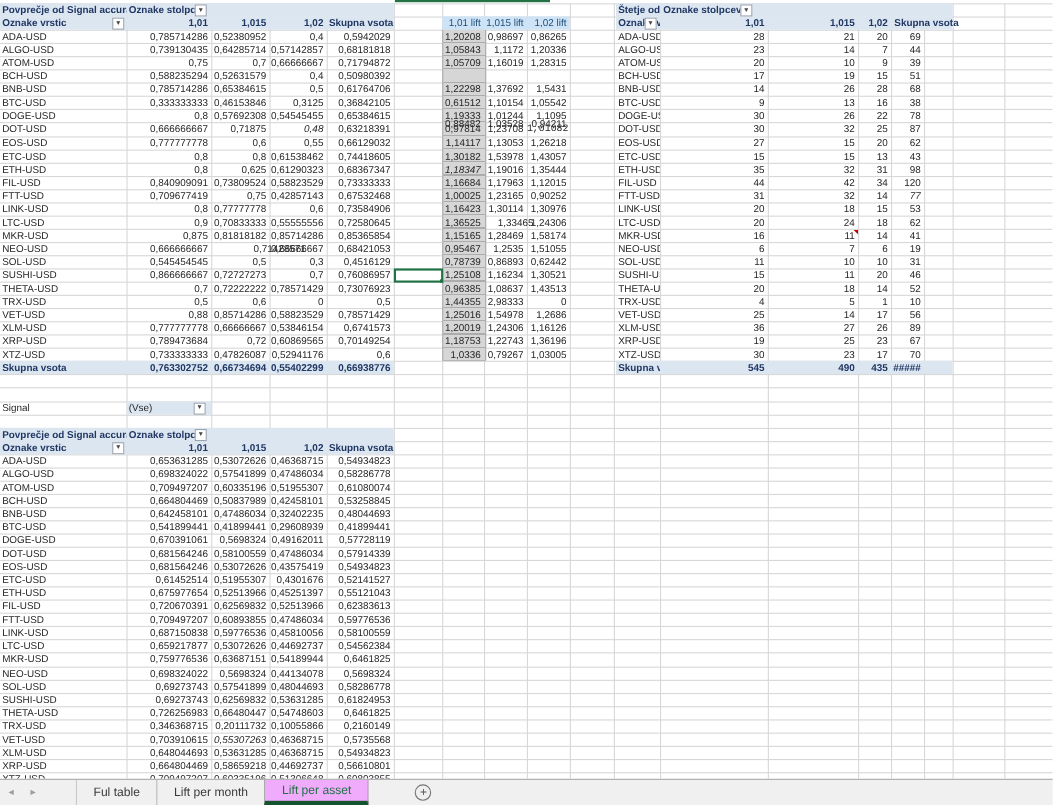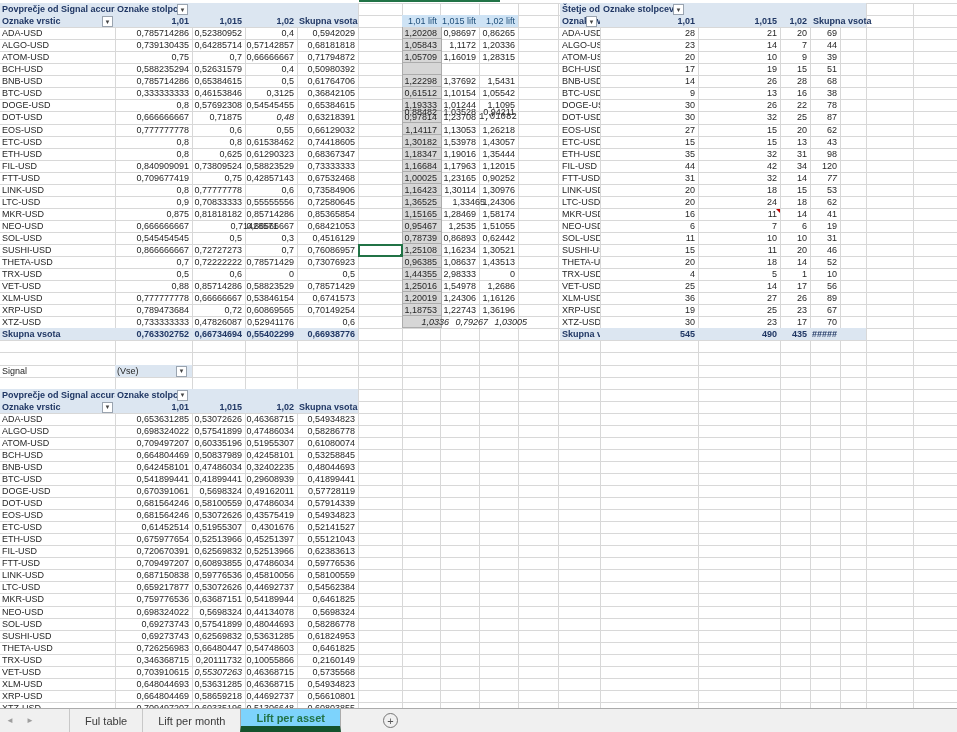--- a/index.html
+++ b/index.html
@@ -30,21 +30,21 @@
   .activecell{position:absolute;left:358px;top:243.5px;width:45px;height:13px;background:#fff;
     border:2px solid #217346;box-sizing:border-box;z-index:5;}
   .activecell:after{content:"";position:absolute;right:-2px;bottom:-2px;width:3px;height:3px;background:#217346;}
   .cmark{position:absolute;width:0;height:0;border-left:4px solid transparent;border-top:4px solid #c00000;z-index:4;}
   .tabbar{position:absolute;left:0;top:708px;width:957px;height:24px;background:#f0f0f0;
     border-top:1px solid #ababab;box-sizing:border-box;display:flex;align-items:stretch;z-index:6;}
   .nav{width:20px;display:flex;align-items:center;justify-content:center;font-size:8px;color:#9e9e9e;cursor:default;}
   .tabs{display:flex;margin-left:30px;align-items:stretch;}
   .tab{padding:0 15px;display:flex;align-items:center;font-size:11px;color:#3b3b3b;
     border-right:1px solid #c8c8c8;border-left:1px solid #c8c8c8;margin-left:-1px;cursor:default;}
-  .tab.active{background:#7dd3fc;color:#217346;font-weight:bold;border-bottom:6px solid #14532d;
+  .tab.active{background:#f0abfc;color:#217346;font-weight:normal;border-bottom:4px solid #14532d;
     border-left:1px solid #ababab;border-right:1px solid #ababab;}
   .addbtn{width:15px;height:15px;margin-left:42px;align-self:center;border:1px solid #767676;border-radius:50%;
     display:flex;align-items:center;justify-content:center;font-size:11px;color:#555;box-sizing:border-box;}
 </style>
 </head>
 <body>
 
 <div class="sheet" id="sheet">
   <div class="topline"></div>
   <div class="activecell"></div>
@@ -369,21 +369,21 @@
       <div class="cell num" style="left: 0px; width: 38px;">1,14117</div>
       <div class="cell num" style="left: 38px; width: 39px;">1,13053</div>
       <div class="cell num" style="left: 77px; width: 39px;">1,26218</div>
     </div>
     <div class="row" style="left: 402px; top: 135.55px; width: 116px;">
       <div class="cell num" style="left: 0px; width: 38px;">1,30182</div>
       <div class="cell num" style="left: 38px; width: 39px;">1,53978</div>
       <div class="cell num" style="left: 77px; width: 39px;">1,43057</div>
     </div>
     <div class="row" style="left: 402px; top: 147.6px; width: 116px;">
-      <div class="cell num" style="left: 0px; width: 38px;">1,18347</div>
+      <div class="cell num" style="left: 0px; width: 38px; font-style: italic;">1,18347</div>
       <div class="cell num" style="left: 38px; width: 39px;">1,19016</div>
       <div class="cell num" style="left: 77px; width: 39px;">1,35444</div>
     </div>
     <div class="row" style="left: 402px; top: 159.65px; width: 116px;">
       <div class="cell num" style="left: 0px; width: 38px;">1,16684</div>
       <div class="cell num" style="left: 38px; width: 39px;">1,17963</div>
       <div class="cell num" style="left: 77px; width: 39px;">1,12015</div>
     </div>
     <div class="row" style="left: 402px; top: 171.7px; width: 116px;">
       <div class="cell num" style="left: 0px; width: 38px;">1,00025</div>
@@ -438,21 +438,21 @@
     <div class="row" style="left: 402px; top: 292.2px; width: 116px;">
       <div class="cell num" style="left: 0px; width: 38px;">1,20019</div>
       <div class="cell num" style="left: 38px; width: 39px;">1,24306</div>
       <div class="cell num" style="left: 77px; width: 39px;">1,16126</div>
     </div>
     <div class="row" style="left: 402px; top: 304.25px; width: 116px;">
       <div class="cell num" style="left: 0px; width: 38px;">1,18753</div>
       <div class="cell num" style="left: 38px; width: 39px;">1,22743</div>
       <div class="cell num" style="left: 77px; width: 39px;">1,36196</div>
     </div>
-    <div class="row" style="left: 414px; top: 316.3px; width: 116px; font-style: italic;">
+    <div class="row" style="left: 402px; top: 316.3px; width: 116px;">
       <div class="cell num" style="left: 0px; width: 38px;">1,0336</div>
       <div class="cell num" style="left: 38px; width: 39px;">0,79267</div>
       <div class="cell num" style="left: 77px; width: 39px;">1,03005</div>
     </div>
     <div class="row fill" style="left: 560px; top: 3px; width: 306px;">
       <div class="cell b lab" style="left: 0px; width: 41px;">Štetje od :</div>
       <div class="cell b lab" style="left: 41px; width: 120px;">Oznake stolpcev</div>
     </div>
     <div class="dd" style="left: 673px; top: 4px;">▼</div>
     <div class="row fill" style="left: 560px; top: 15.05px; width: 306px;">

